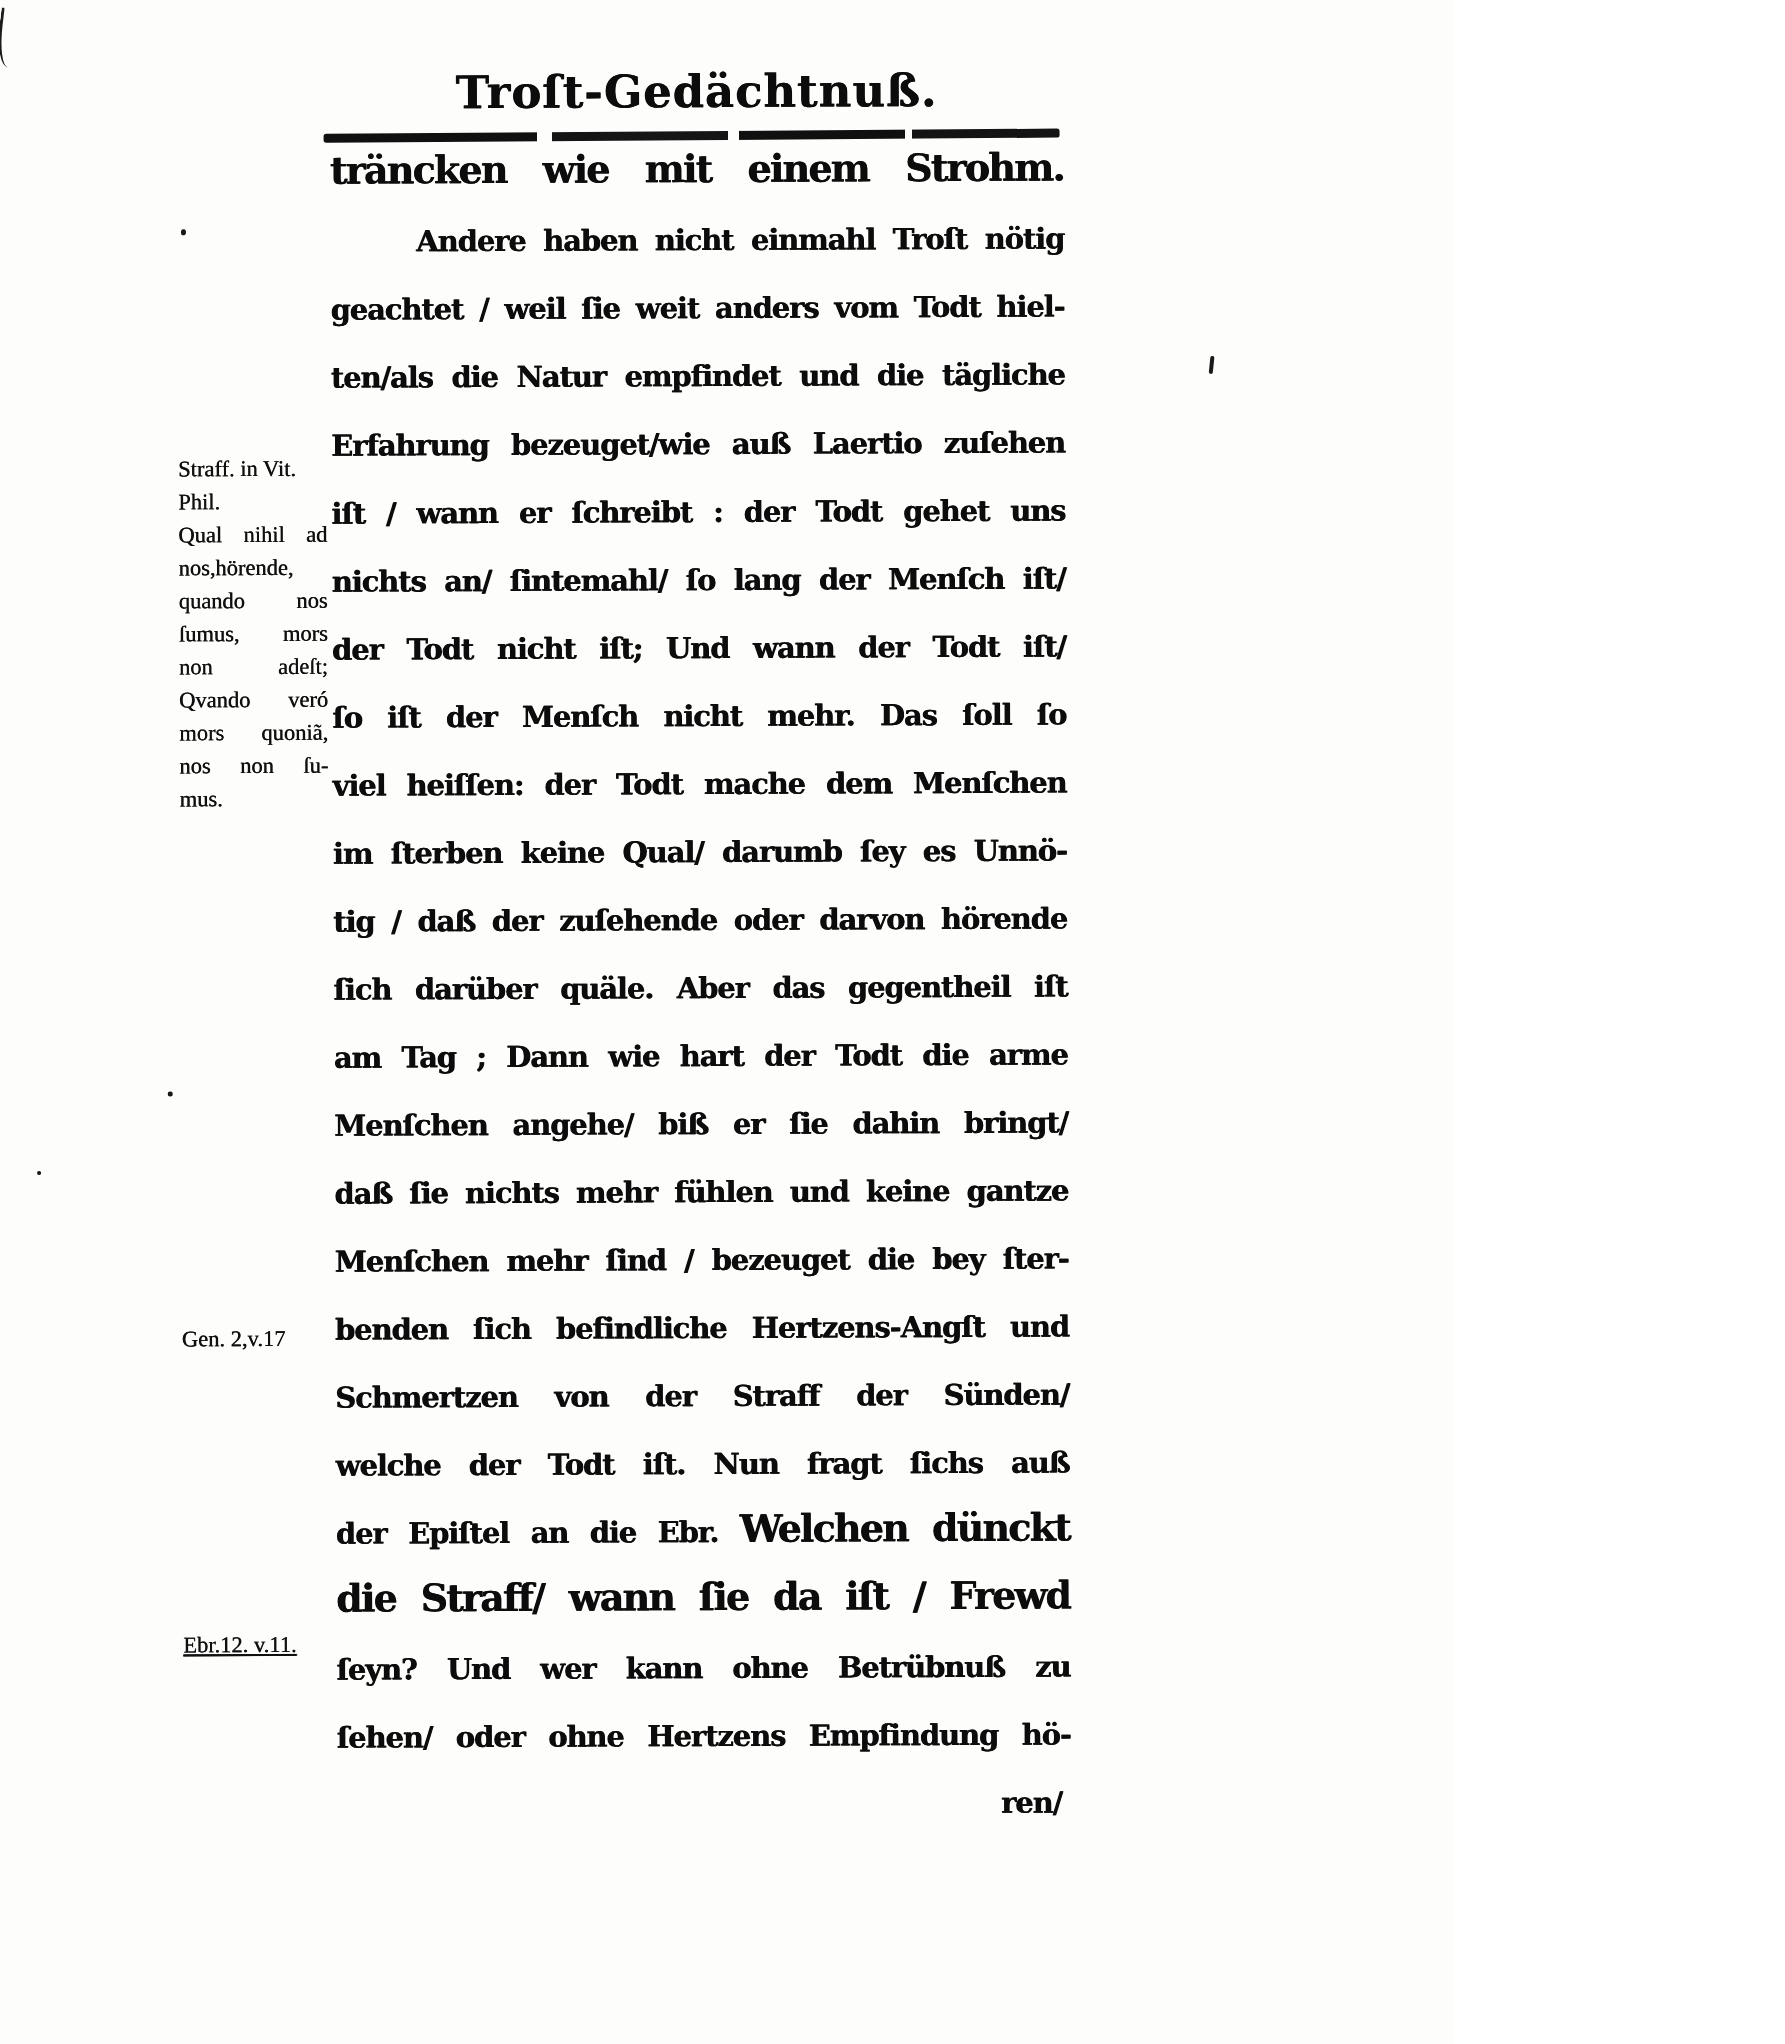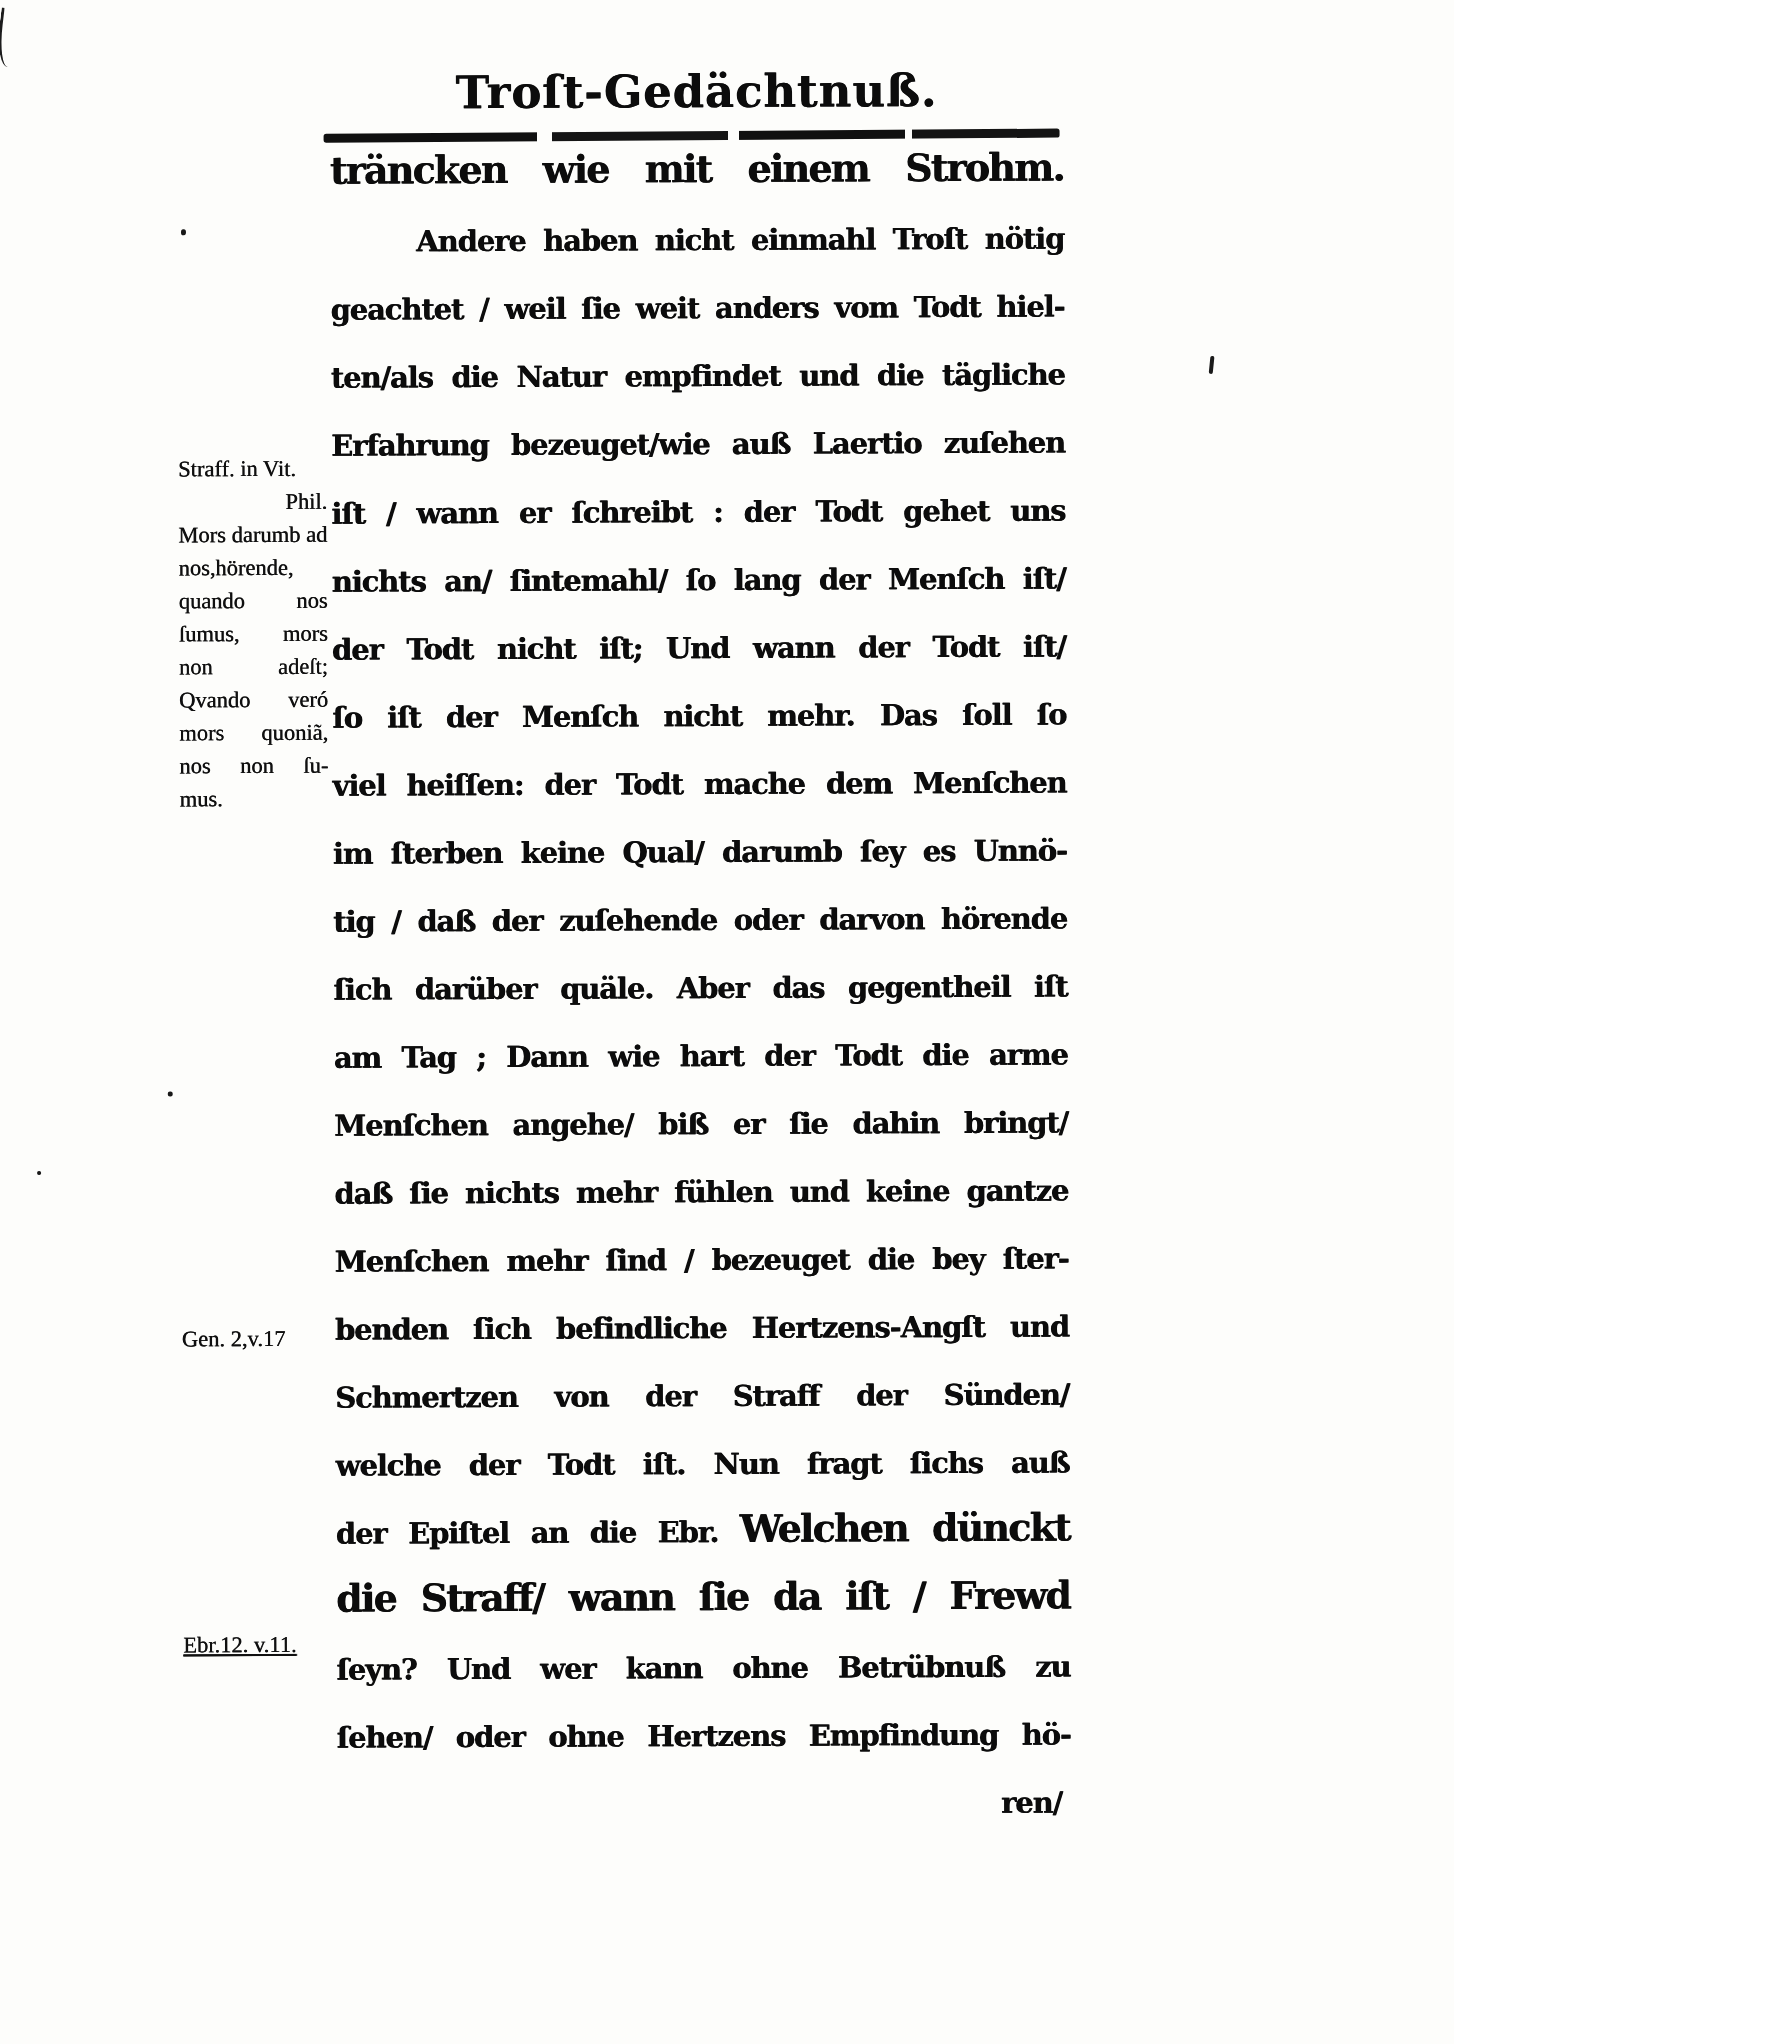--- a/index.html
+++ b/index.html
@@ -45,21 +45,21 @@
   .bline.catch{text-align:right;text-align-last:right;padding-right:9px;}
 
   
   .note{
     position:absolute;left:180px;width:149px;
     font-family:"Liberation Serif", serif;
     font-size:22.5px;font-weight:400;color:#101010;
     text-shadow:0.4px 0 0 currentColor;
   }
   .note .mline{line-height:33px;white-space:nowrap;}
-  .note .mline.c{text-align:right;}
+  .note .mline.c{text-align:left;}
   .note .mline.j{text-align:justify;text-align-last:justify;white-space:normal;}
   .note1{top:450px;}
   .note2{top:1320px;}
   .note3{top:1626px;text-decoration:underline;}
 
   
   .speck{position:absolute;background:#181818;border-radius:50%;}
   .curl{
     position:absolute;left:1.8px;top:5.4px;width:16px;height:59px;
     border-left:3.6px solid #1c1c1c;border-radius:0 0 0 70%;
@@ -72,21 +72,21 @@
 
 <div class="page">
   <div class="scan">
 
     <div class="running-title">Troſt-Gedächtnuß.</div>
     <div class="header-rule"></div>
 
     <div class="note note1">
       <div class="mline">Straff. in Vit.</div>
       <div class="mline c">Phil.</div>
-      <div class="mline j">Mors darumb ad</div>
+      <div class="mline j">Qual nihil ad</div>
       <div class="mline j">nos,hörende,</div>
       <div class="mline j">quando nos</div>
       <div class="mline j">ſumus, mors</div>
       <div class="mline j">non adeſt;</div>
       <div class="mline j">Qvando veró</div>
       <div class="mline j">mors quoniã,</div>
       <div class="mline j">nos non ſu-</div>
       <div class="mline">mus.</div>
     </div>
 

